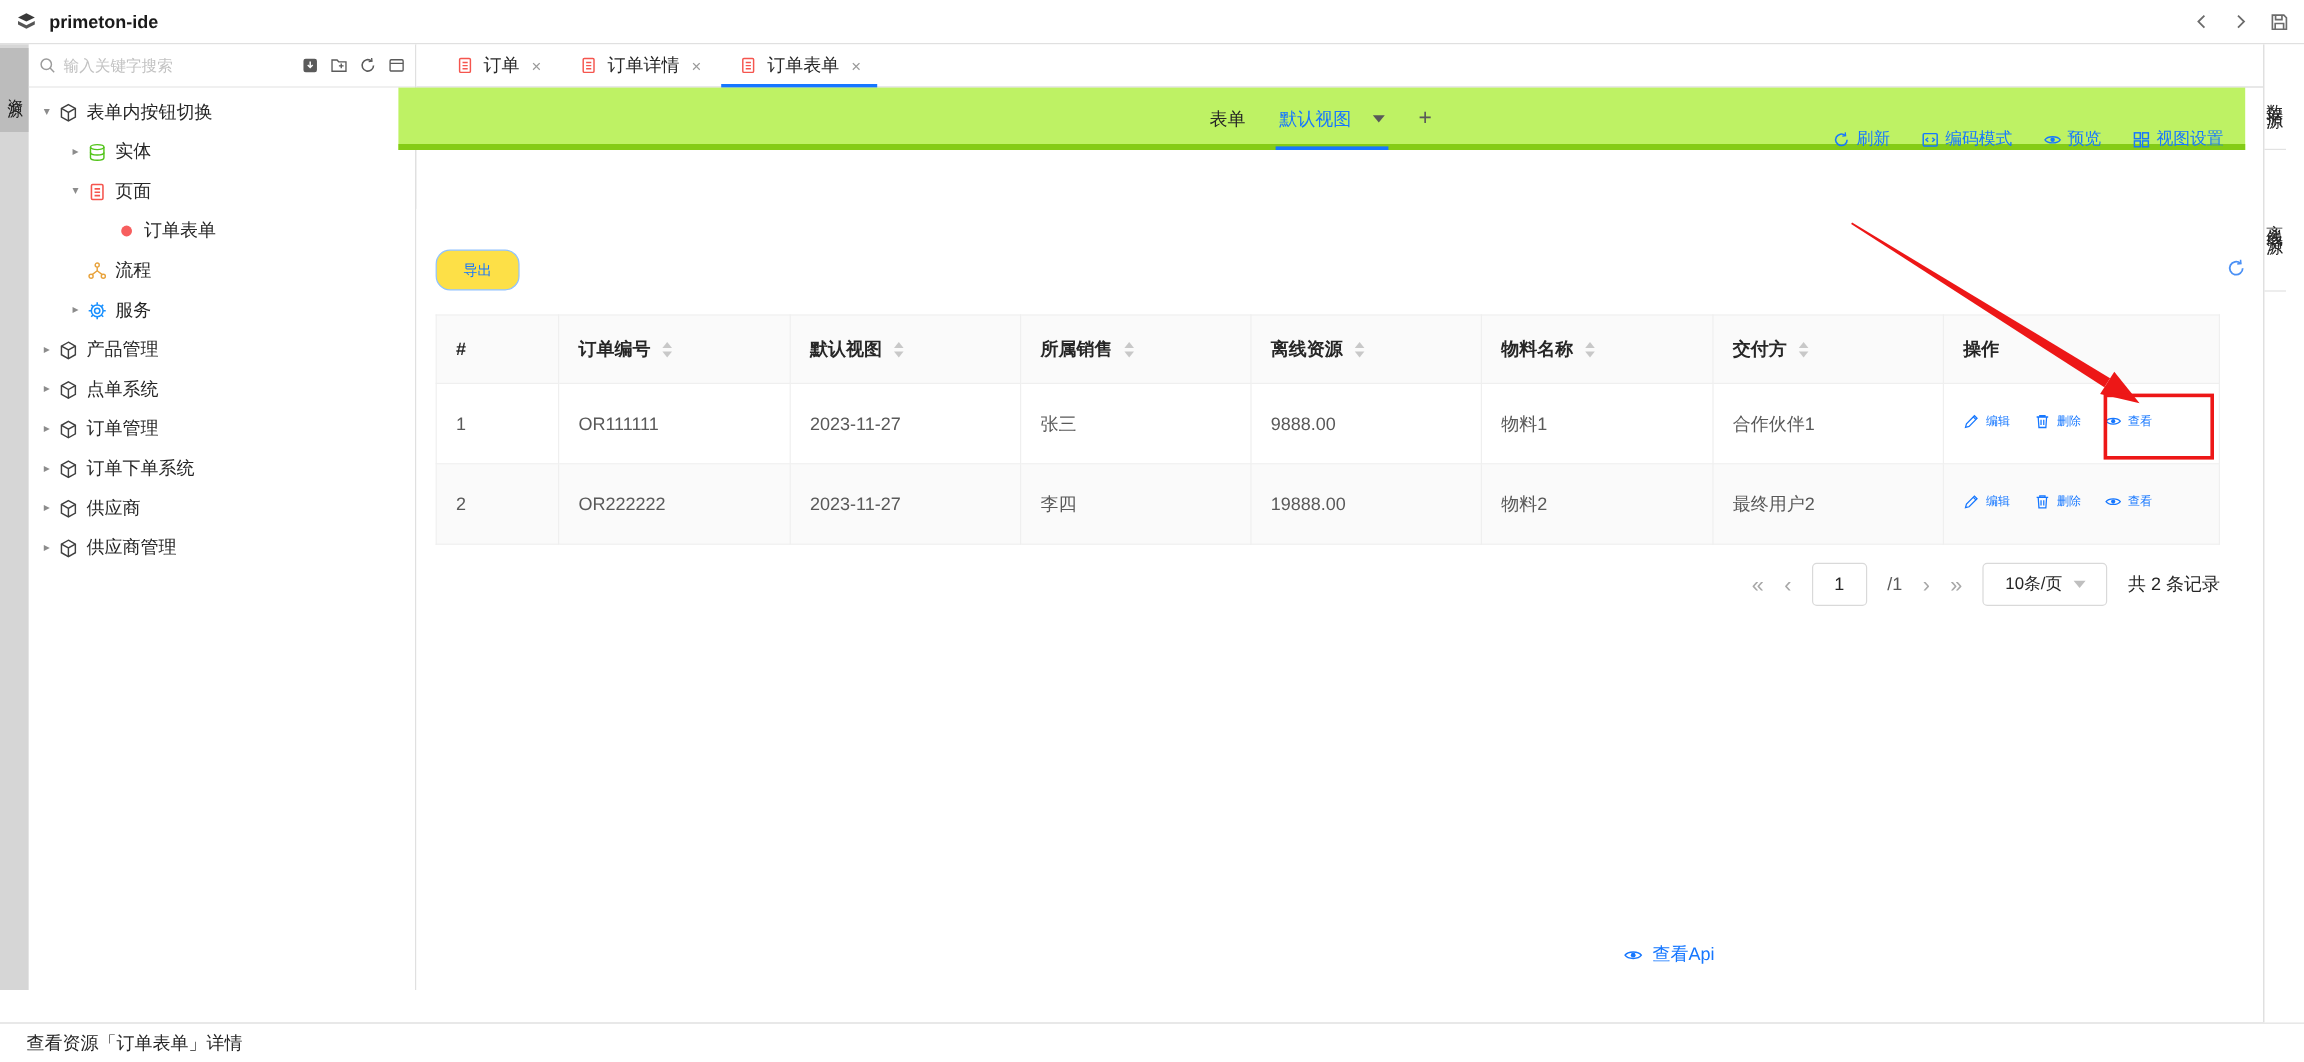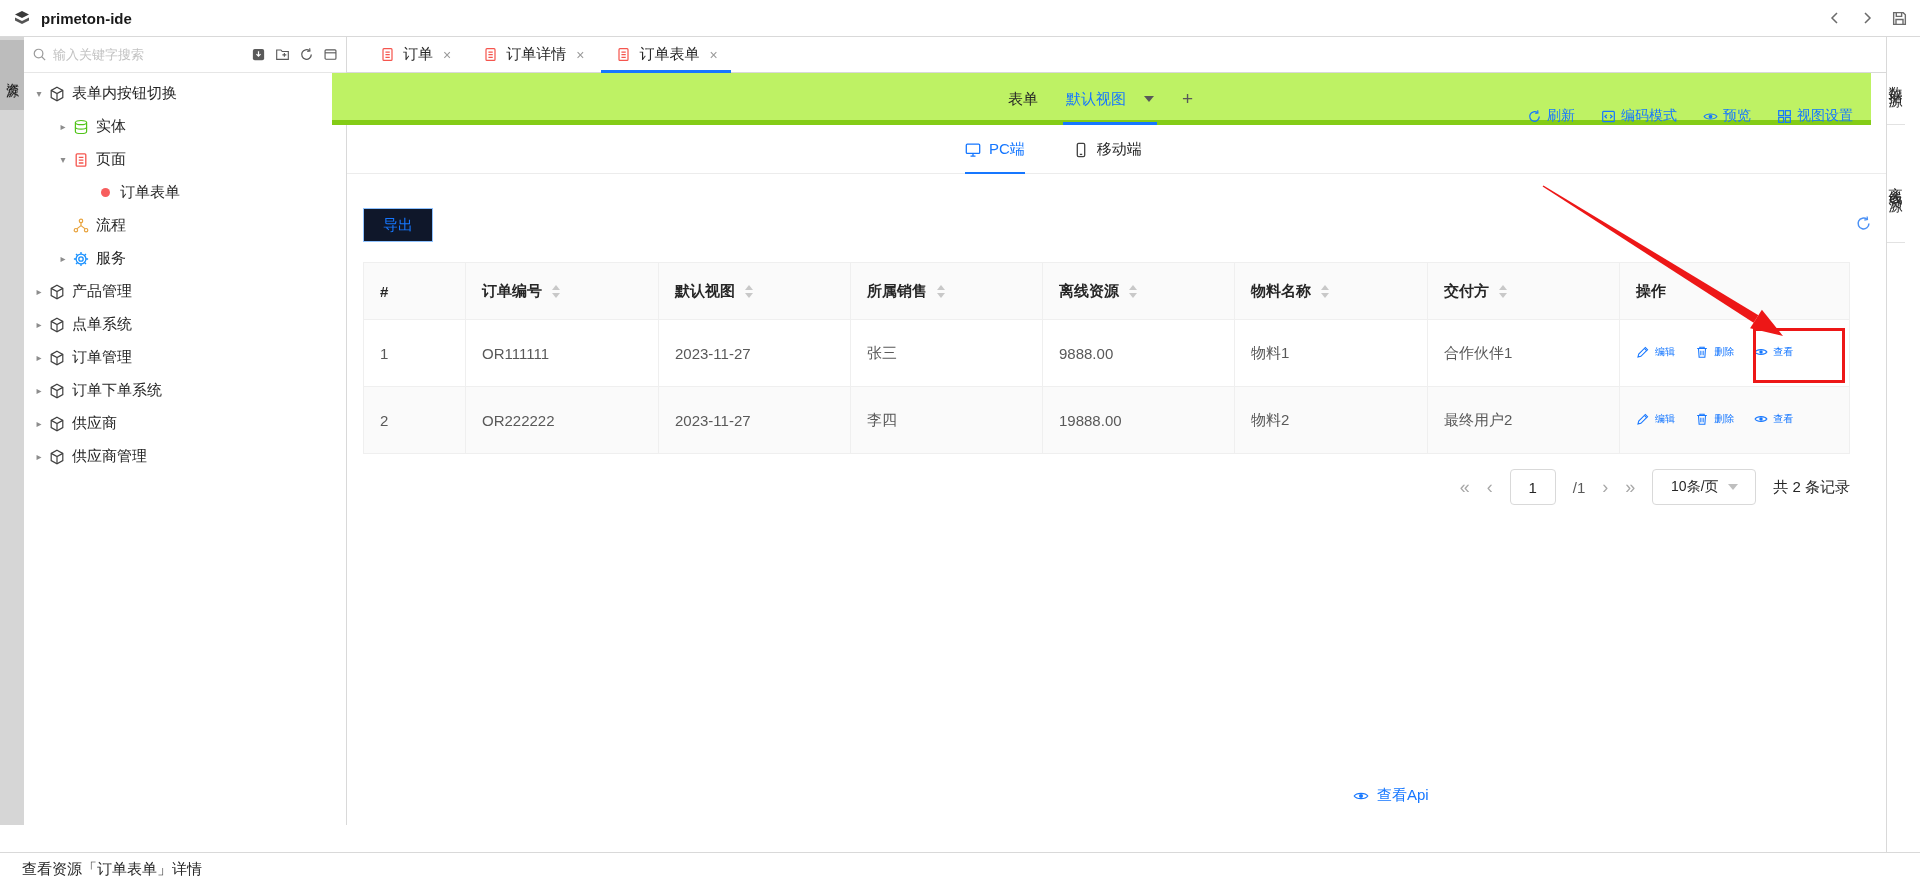--- a/index.html
+++ b/index.html
@@ -54,22 +54,22 @@
 
   
   .device-row { position:absolute; left:347px; top:125px; width:1539px; height:49px; border-bottom:1px solid #ececec; background:#fff; }
   .dev-group { position:absolute; left:618px; top:0; height:49px; display:flex; gap:48px; }
   .dev-tab { position:relative; display:flex; align-items:center; gap:8px; font-size:15px; cursor:pointer; }
   .dev-tab.active { color:#1677ff; }
   .dev-tab.active::after { content:''; position:absolute; left:0; right:0; bottom:-1px; height:3px; background:#1677ff; }
 
   
   .content { position:absolute; left:347px; top:174px; width:1539px; height:651px; background:#fff; }
-  .export-btn { position:absolute; left:16px; top:34px; width:70px; height:34px; border:1px solid #8fc2ff; border-radius:0;
-    background:#0f172a; color:#1677ff; font-size:15px; display:flex; align-items:center; justify-content:center; cursor:pointer; }
+  .export-btn { position:absolute; left:16px; top:34px; width:70px; height:34px; border:1px solid #8fc2ff; border-radius:12px;
+    background:#fde047; color:#1677ff; font-size:12px; display:flex; align-items:center; justify-content:center; cursor:pointer; }
   .mini-refresh { position:absolute; left:1508px; top:41px; color:#4a90f5; cursor:pointer; }
 
   table.grid { position:absolute; left:16px; top:88px; width:1487px; border-collapse:collapse; table-layout:fixed; font-size:15px; }
   .grid th { background:#fafafa; border:1px solid #efefef; height:57px; text-align:left; padding-left:16px; font-weight:bold; color:#262626; }
   .grid td { border:1px solid #efefef; height:67px; padding-left:16px; color:#595959; background:#fff; }
   .grid tr.striped td { background:#fafafa; }
   .head-flex { display:flex; align-items:center; gap:10px; }
   .sorter { display:inline-flex; flex-direction:column; gap:3px; cursor:pointer; }
   .s-up { width:0; height:0; border-left:4px solid transparent; border-right:4px solid transparent; border-bottom:5px solid #c8c8c8; }
   .s-down { width:0; height:0; border-left:4px solid transparent; border-right:4px solid transparent; border-top:5px solid #c8c8c8; }
@@ -427,36 +427,20 @@
       </div>
       <div class="vh-action">
         <svg class="ic" width="15" height="15" viewBox="0 0 16 16">
             <use href="#i-grid"></use>
           </svg>
         <span>视图设置</span>
       </div>
     </div>
   </div>
 
-  <div class="device-row">
-    <div class="dev-group">
-      <div class="dev-tab active">
-        <svg class="ic" width="16" height="16" viewBox="0 0 16 16">
-            <use href="#i-monitor"></use>
-          </svg>
-        <span>PC端</span>
-      </div>
-      <div class="dev-tab">
-        <svg class="ic" width="16" height="16" viewBox="0 0 16 16" style="color:#404040">
-            <use href="#i-phone"></use>
-          </svg>
-        <span>移动端</span>
-      </div>
-    </div>
-  </div>
 
   <div class="content">
     <div class="export-btn">导出</div>
     <svg class="ic mini-refresh" width="17" height="17" viewBox="0 0 16 16">
         <use href="#i-refresh"></use>
       </svg>
 
     <table class="grid">
       <colgroup>
         <col style="width:102px">

